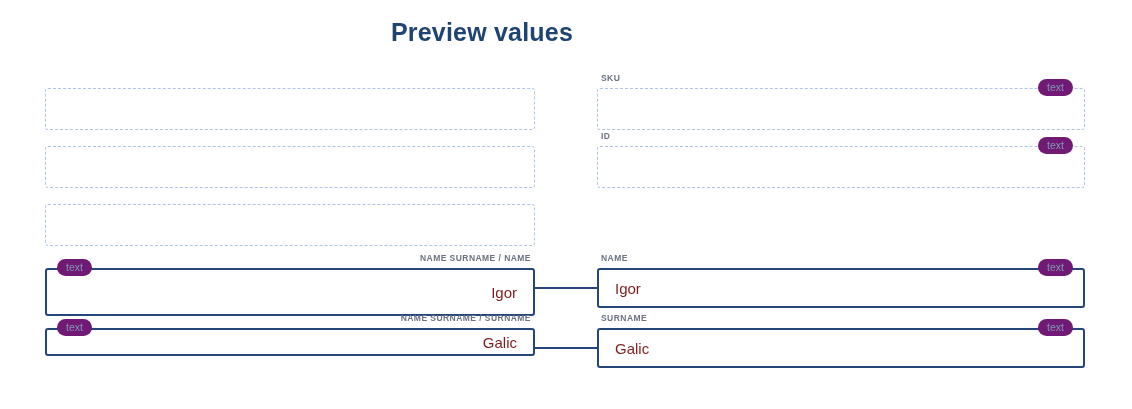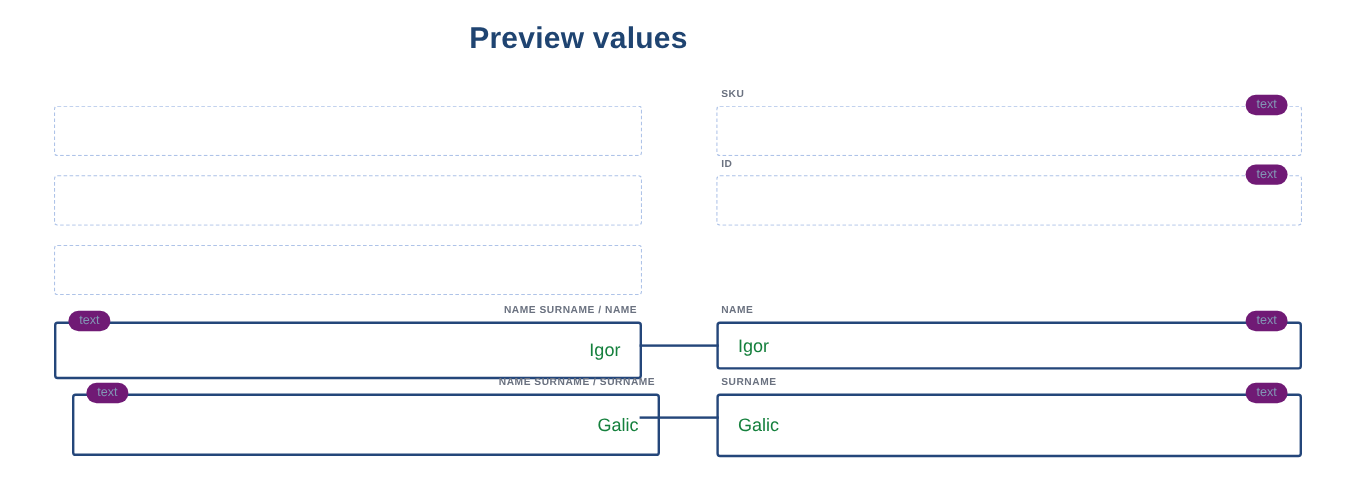--- a/index.html
+++ b/index.html
@@ -81,21 +81,21 @@
   .field-value {
     position: absolute;
     left: 0;
     top: 0;
     width: 100%;
     height: 100%;
     box-sizing: border-box;
     display: flex;
     align-items: center;
     font-size: 15px;
-    color: #15803d;
+    color: #7f1d1d;
     padding: 0 18px;
     white-space: nowrap;
     overflow: hidden;
   }
   .value-right { justify-content: flex-end; }
   .value-left  { justify-content: flex-start; }
 
   
   .type-badge {
     position: absolute;
@@ -143,21 +143,21 @@
     <div class="field-value value-right"></div>
   </div>
 
   <div class="field" style="left:45px; top:268px; width:490px; height:48px;">
     <div class="field-label label-right">NAME SURNAME / NAME</div>
     <div class="field-box box-solid"></div>
     <div class="field-value value-right">Igor</div>
     <div class="type-badge badge-left">text</div>
   </div>
 
-  <div class="field" style="left:60px; top:328px; width:490px; height:52px;">
+  <div class="field" style="left:45px; top:328px; width:490px; height:28px;">
     <div class="field-label label-right">NAME SURNAME / SURNAME</div>
     <div class="field-box box-solid"></div>
     <div class="field-value value-right">Galic</div>
     <div class="type-badge badge-left">text</div>
   </div>
 
   <div class="connector" style="left:533px; top:287px; width:66px;"></div>
   <div class="connector" style="left:533px; top:347px; width:66px;"></div>
 
   <div class="field" style="left:597px; top:88px; width:488px; height:42px;">
@@ -175,20 +175,20 @@
   </div>
 
 
   <div class="field" style="left:597px; top:268px; width:488px; height:40px;">
     <div class="field-label label-left">NAME</div>
     <div class="field-box box-solid"></div>
     <div class="field-value value-left">Igor</div>
     <div class="type-badge badge-right">text</div>
   </div>
 
-  <div class="field" style="left:597px; top:328px; width:488px; height:53px;">
+  <div class="field" style="left:597px; top:328px; width:488px; height:40px;">
     <div class="field-label label-left">SURNAME</div>
     <div class="field-box box-solid"></div>
     <div class="field-value value-left">Galic</div>
     <div class="type-badge badge-right">text</div>
   </div>
 
 </div>
 
 </body></html>

